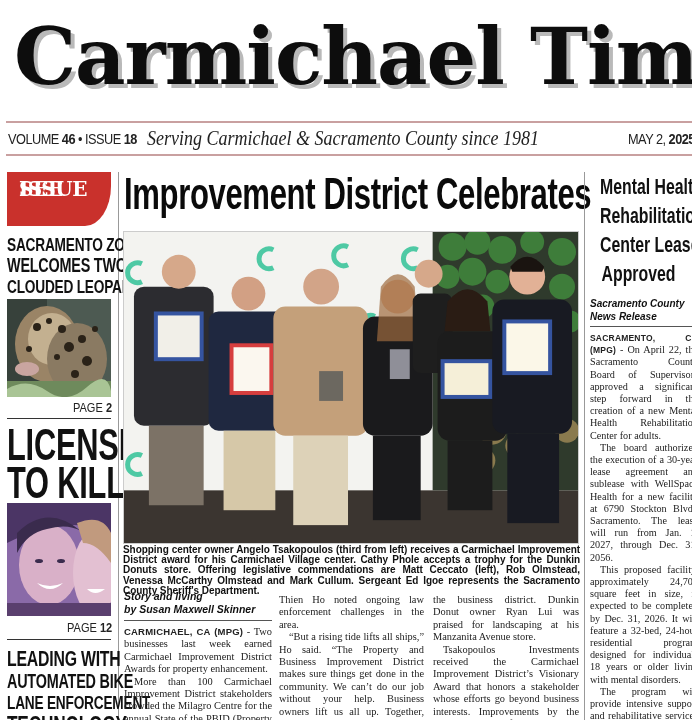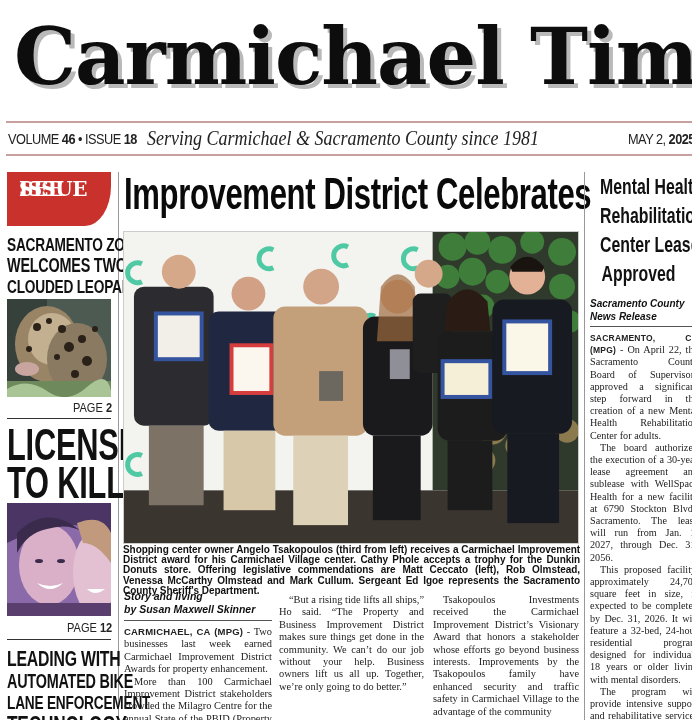--- a/index.html
+++ b/index.html
@@ -241,25 +241,27 @@
     <div>by Susan Maxwell Skinner</div>
   </div>
   <div class="byline-rule"></div>
 
   <div class="col-text" style="left:124px;top:626px;width:148px;">
     <p><span class="dl">CARMICHAEL, CA (MPG)</span><span> - Two businesses last week earned Carmichael Improvement District Awards for property enhancement.</span></p>
     <p class="ind">More than 100 Carmichael Improvement District stakeholders crowded the Milagro Centre for the annual State of the PBID (Property and Business Improvement District)</p>
   </div>
 
   <div class="col-text" style="left:279px;top:594px;width:145px;">
+    <p>Thien Ho noted ongoing law enforcement challenges in the area.</p>
     <p class="ind">“But a rising tide lifts all ships,” Ho said. “The Property and Business Improvement District makes sure things get done in the community. We can’t do our job without your help. Business owners lift us all up. Together, we’re only going to do better.”</p>
 
   </div>
 
   <div class="col-text" style="left:433px;top:594px;width:146px;">
+    <p>the business district. Dunkin Donut owner Ryan Lui was praised for landscaping at his Manzanita Avenue store.</p>
     <p class="ind">Tsakopoulos Investments received the Carmichael Improvement District’s Visionary Award that honors a stakeholder whose efforts go beyond business interests. Improvements by the Tsakopoulos family have enhanced security and traffic safety in Carmichael Village to the advantage of the community</p>
   </div>
 </article>
 
 <div class="rightcol-line"></div>
 <article>
   <h2 class="side-headline">
     <span>Mental Health</span>
     <span>Rehabilitation</span>
     <span>Center Lease</span>

